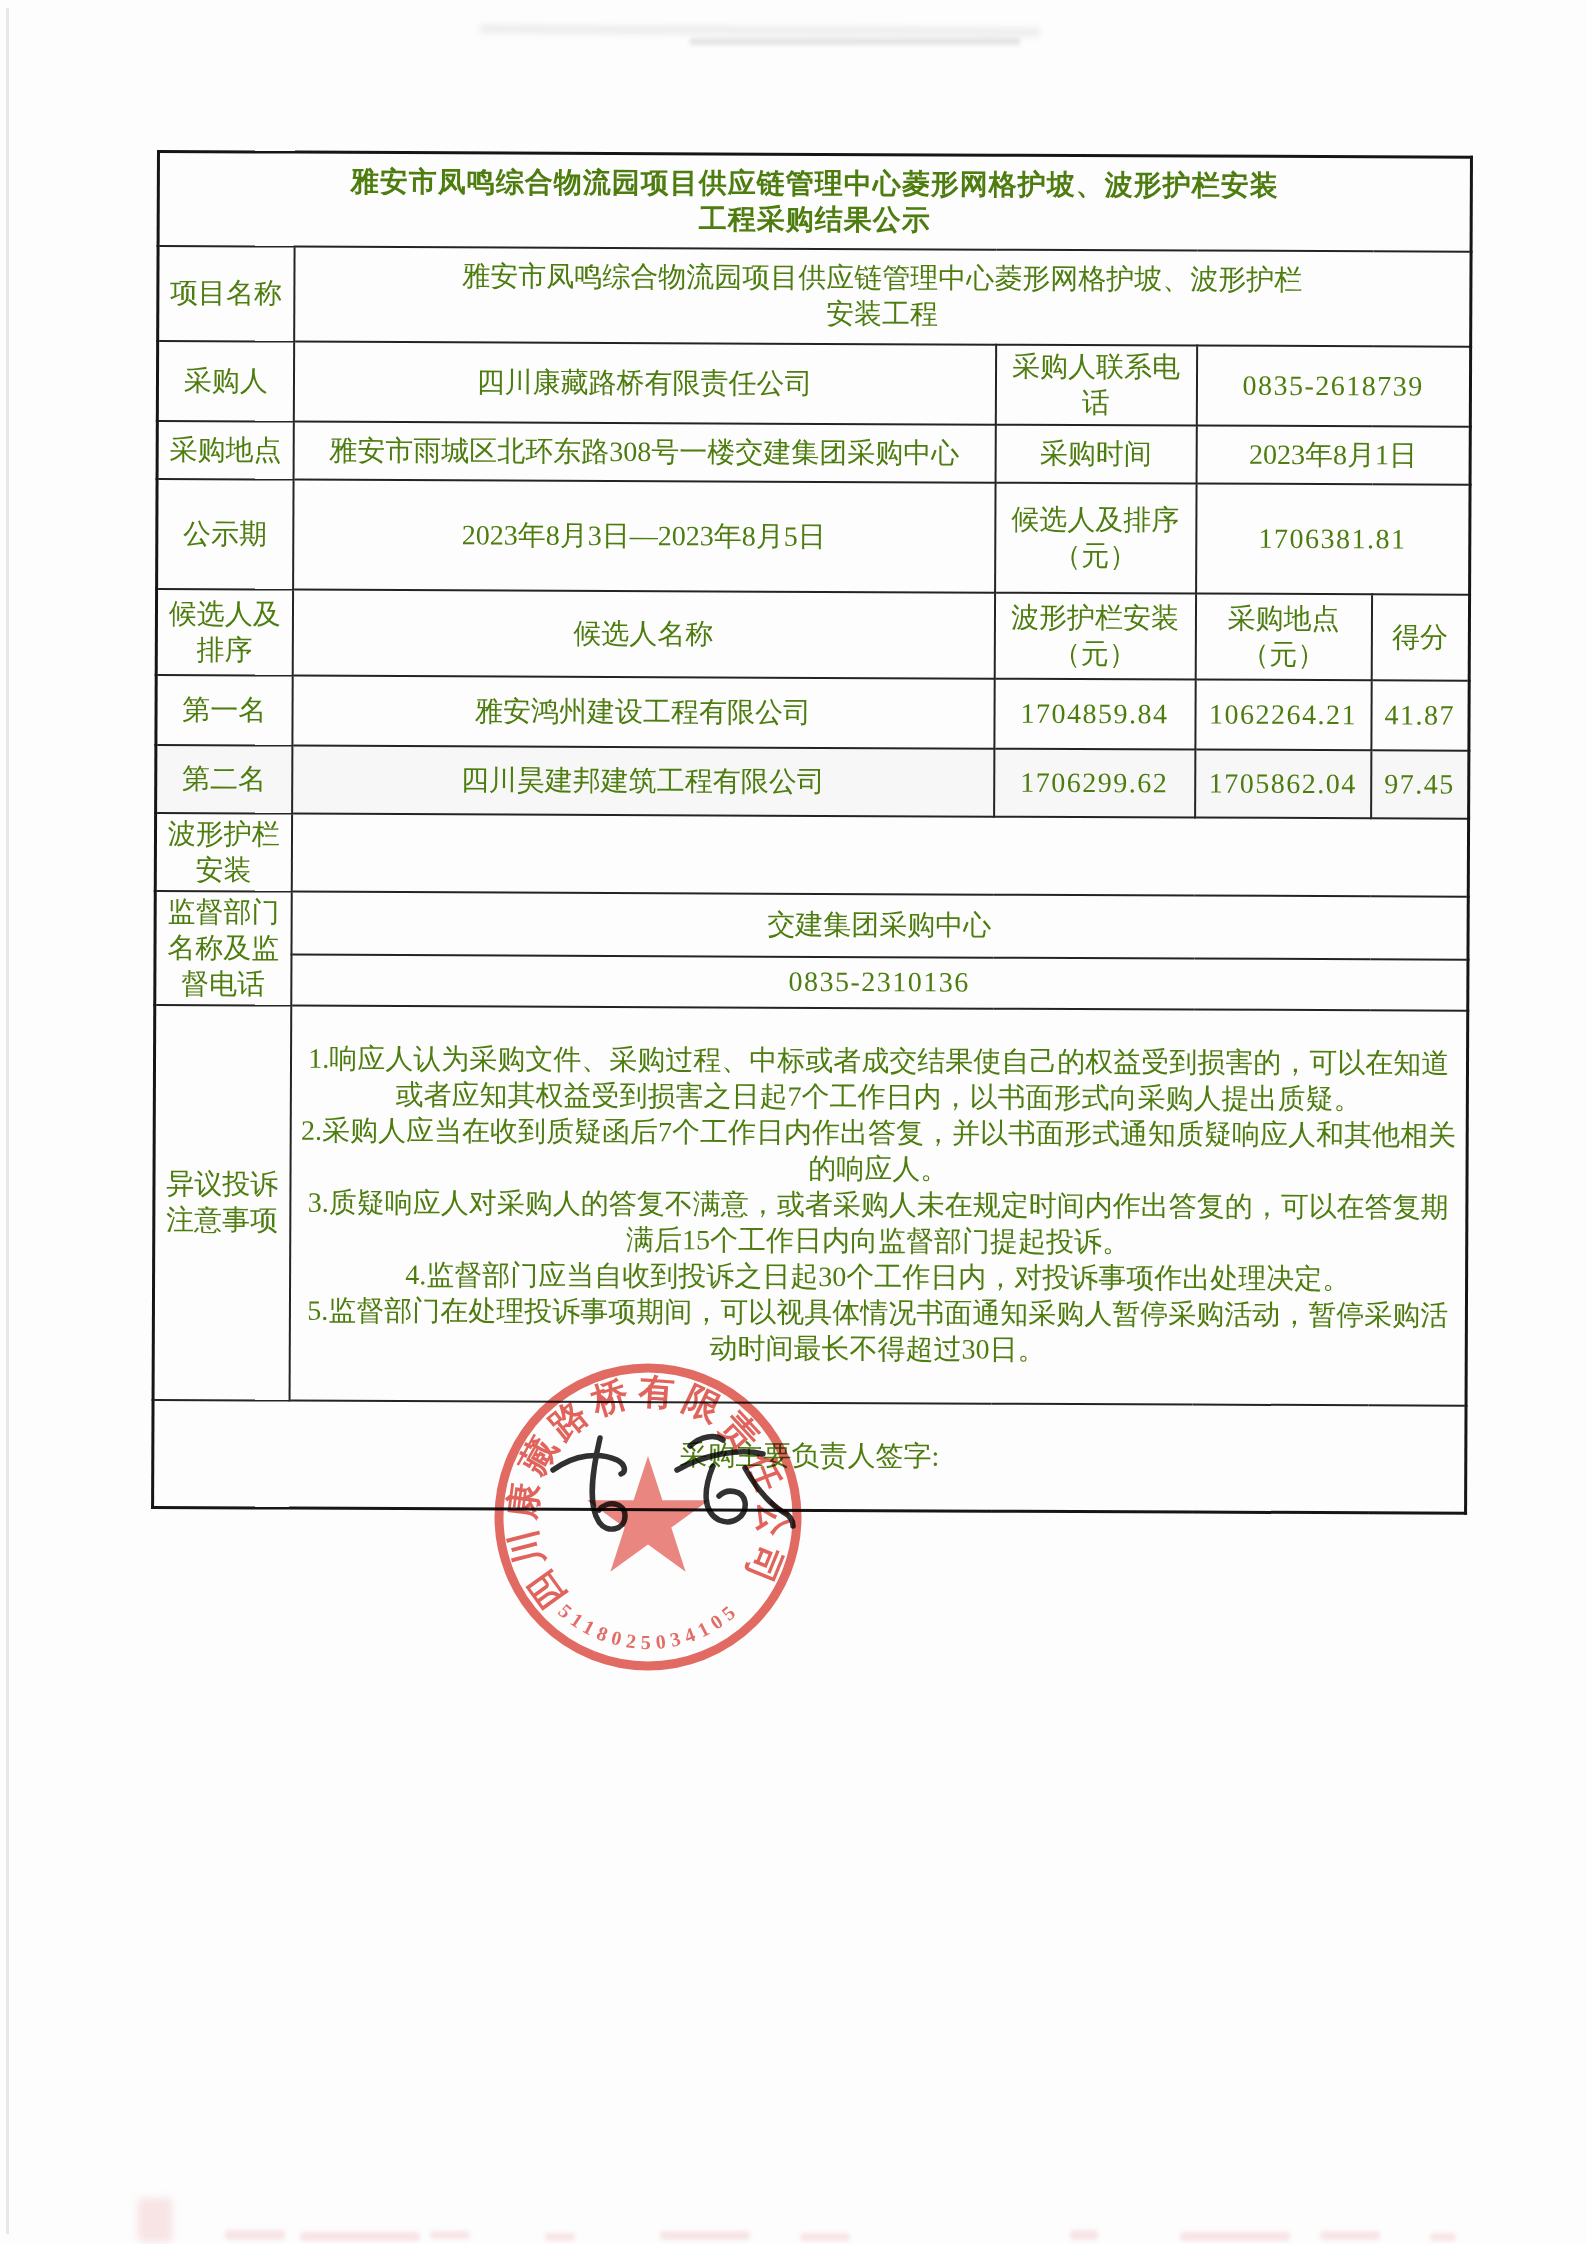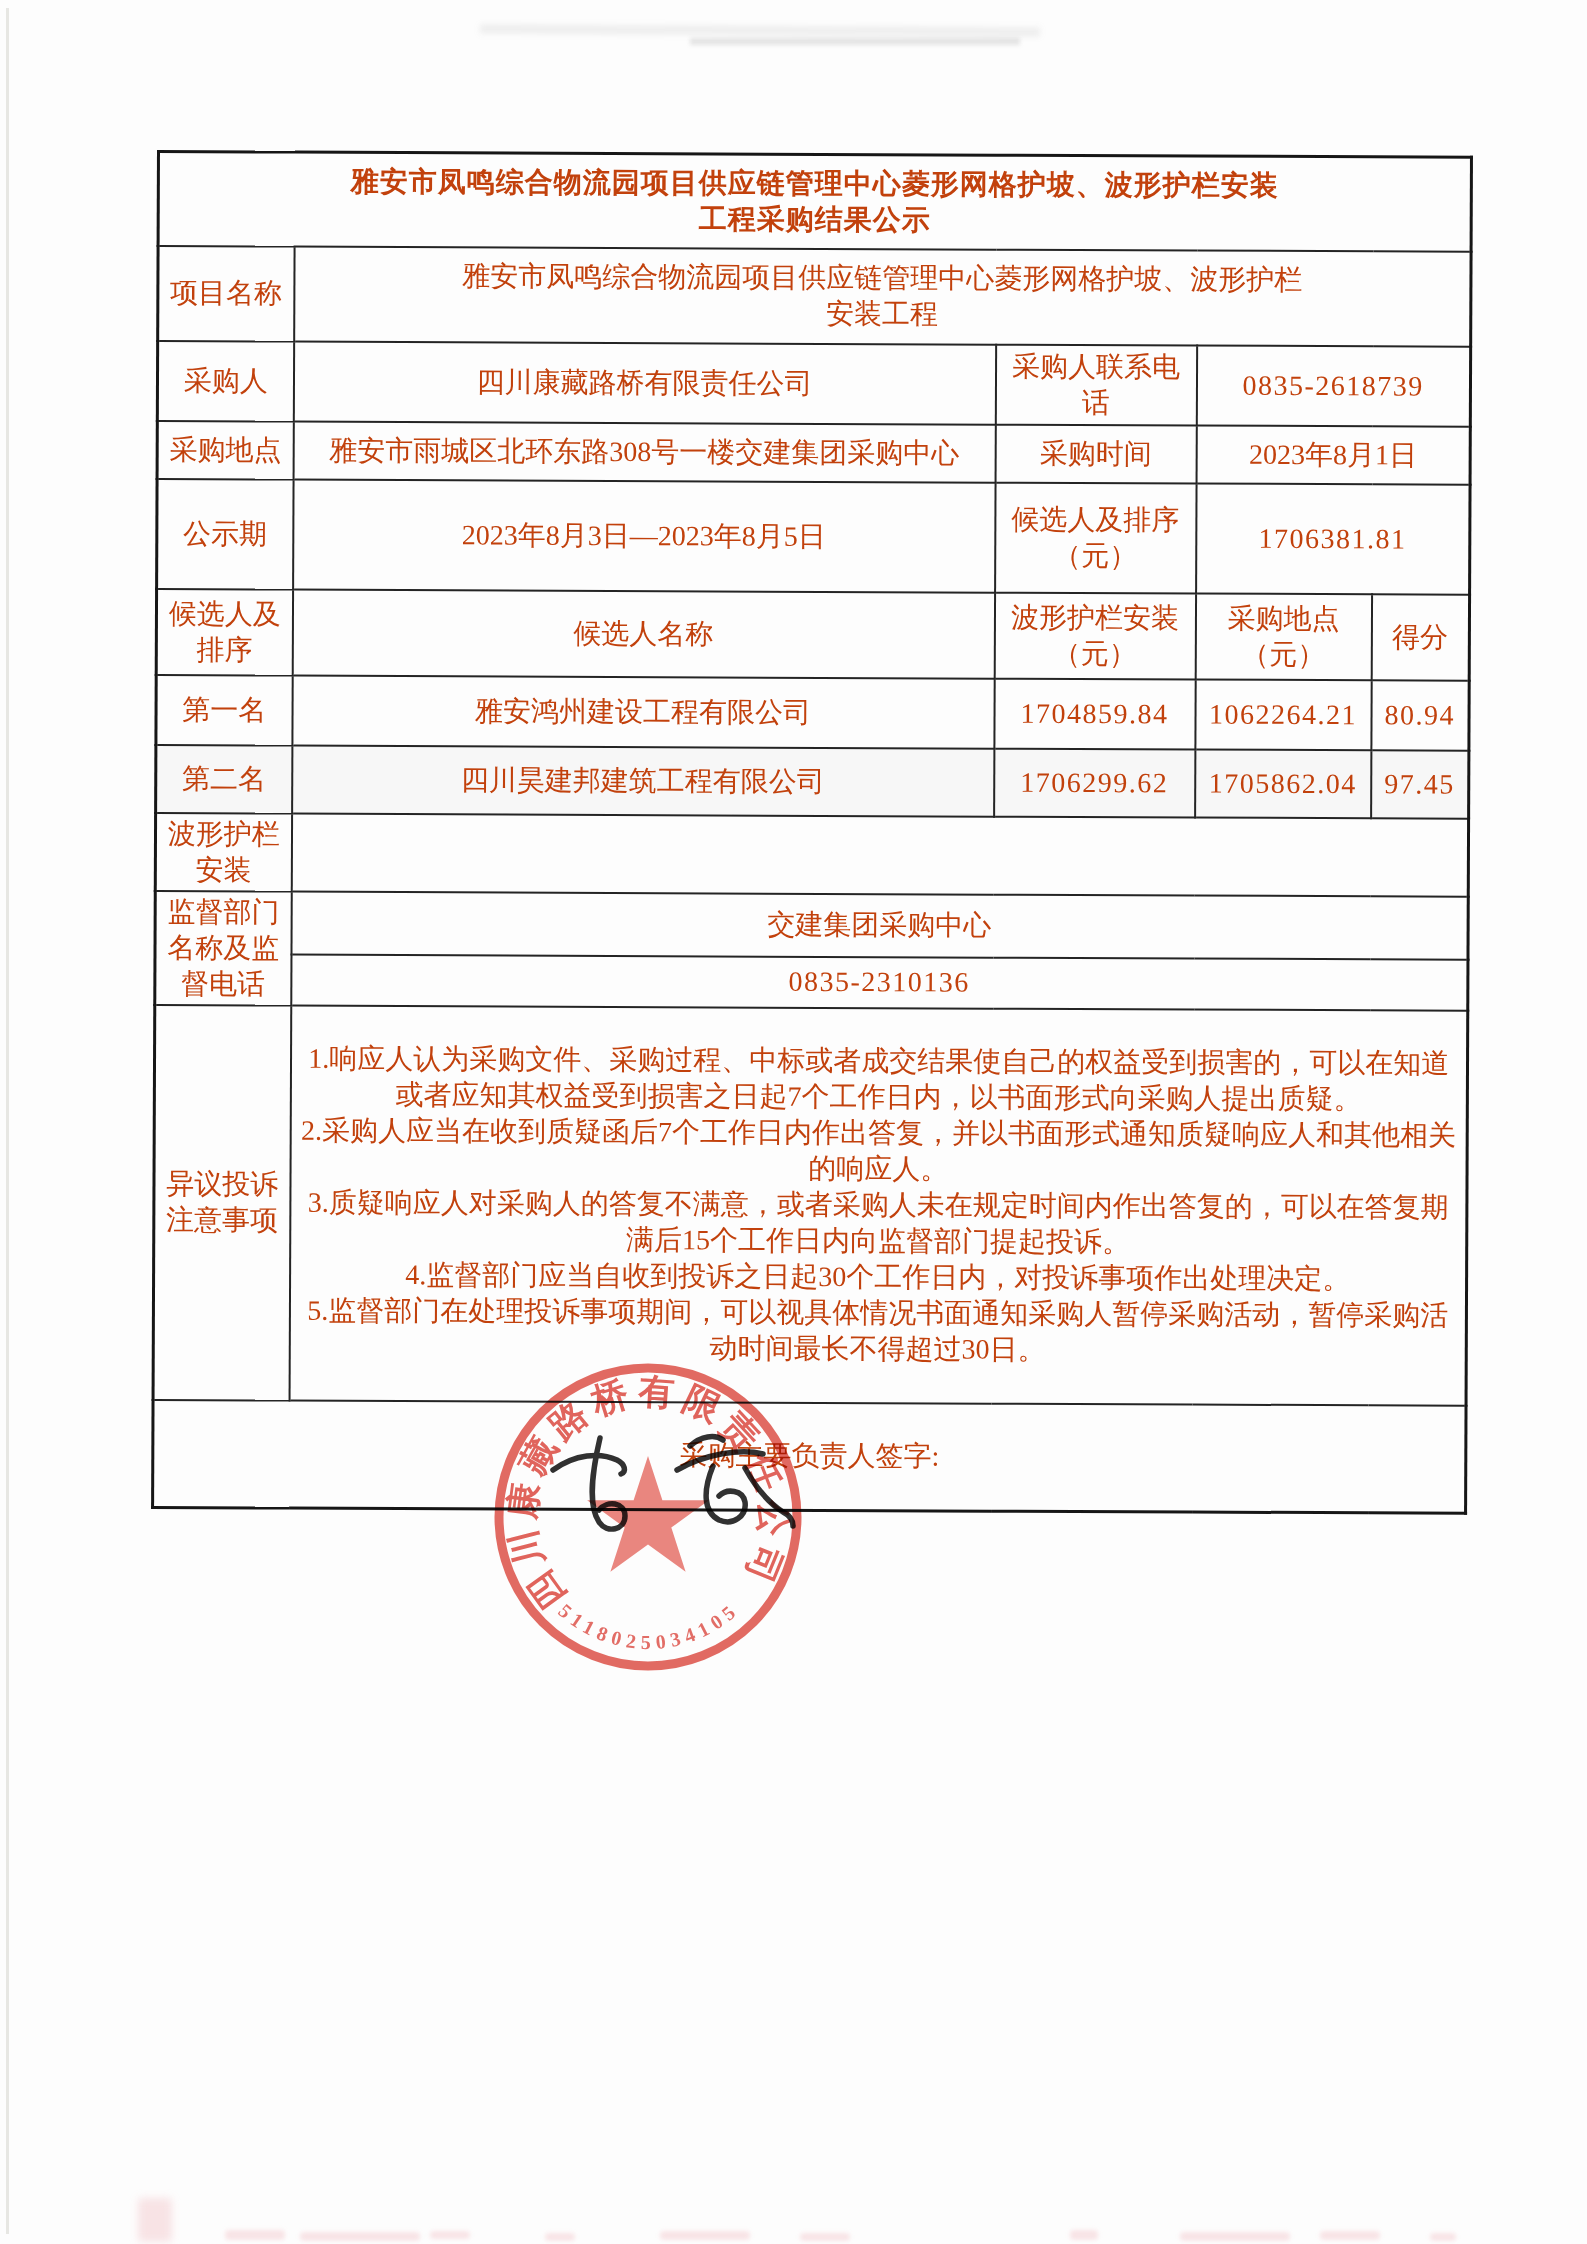--- a/index.html
+++ b/index.html
@@ -1,17 +1,17 @@
 <!DOCTYPE html>
 <html><head>
 <meta charset="utf-8">
 <style>
   html,body{margin:0;padding:0;background:#e8e8e8;}
   .page{position:relative;width:1587px;height:2244px;background:#fdfdfd;overflow:hidden;
-        font-family:"Liberation Serif","DejaVu Serif",serif;color:#c2410c;}
+        font-family:"Liberation Serif","DejaVu Serif",serif;color:#4d7c0f;}
   
   .smudge{position:absolute;background:rgba(110,110,110,.11);filter:blur(3px);}
   .smudge.s1{left:480px;top:26px;width:560px;height:9px;transform:rotate(.3deg);}
   .smudge.s2{left:690px;top:38px;width:330px;height:7px;background:rgba(90,90,90,.15);filter:blur(2px);}
   .edge-left{position:absolute;left:6px;top:8px;width:3px;height:2226px;background:rgba(175,175,162,.28);}
   .speck{position:absolute;background:rgba(233,142,152,.22);filter:blur(2px);border-radius:4px;}
   
   .sheet{position:absolute;left:157px;top:150px;transform:rotate(.25deg);transform-origin:0 0;}
   table.doc{border-collapse:collapse;table-layout:fixed;width:1313px;border:3px solid #161616;}
   table.doc td{border:2.4px solid #242424;text-align:center;vertical-align:middle;
@@ -90,21 +90,21 @@
         <td class="lbl">波形护栏安装（元）</td>
         <td class="lbl">采购地点（元）</td>
         <td class="lbl">得分</td>
       </tr>
 
       <tr style="height:70px">
         <td>第一名</td>
         <td>雅安鸿州建设工程有限公司</td>
         <td class="num">1704859.84</td>
         <td class="num">1062264.21</td>
-        <td class="num">80.94</td>
+        <td class="num">41.87</td>
       </tr>
 
       <tr style="height:68px" class="shade">
         <td>第二名</td>
         <td>四川昊建邦建筑工程有限公司</td>
         <td class="num">1706299.62</td>
         <td class="num">1705862.04</td>
         <td class="num">97.45</td>
       </tr>
 

